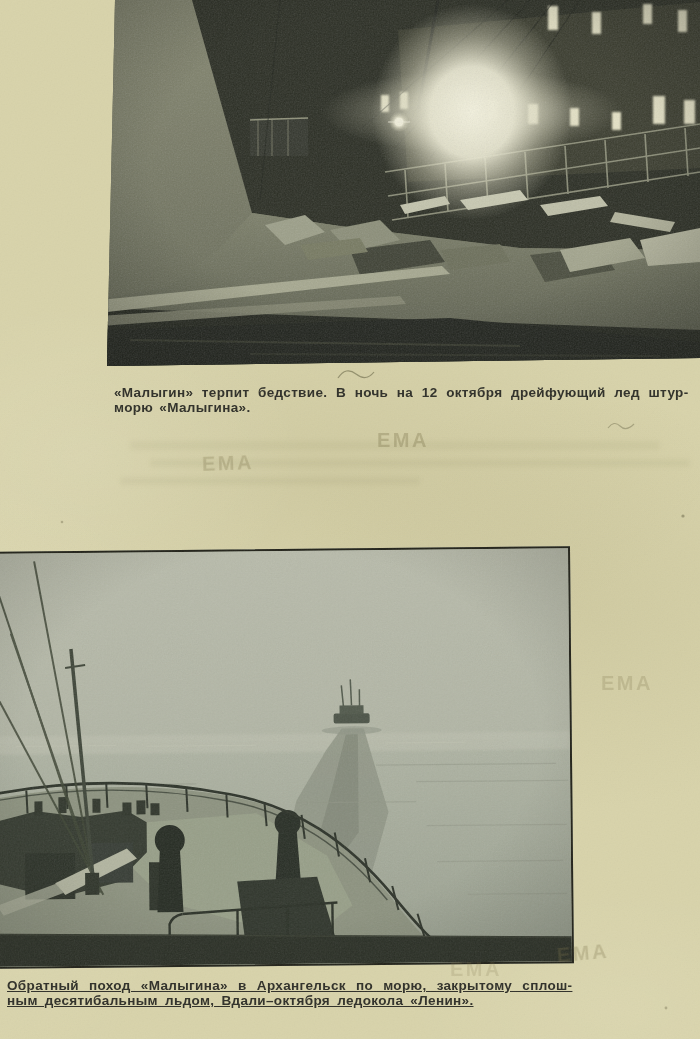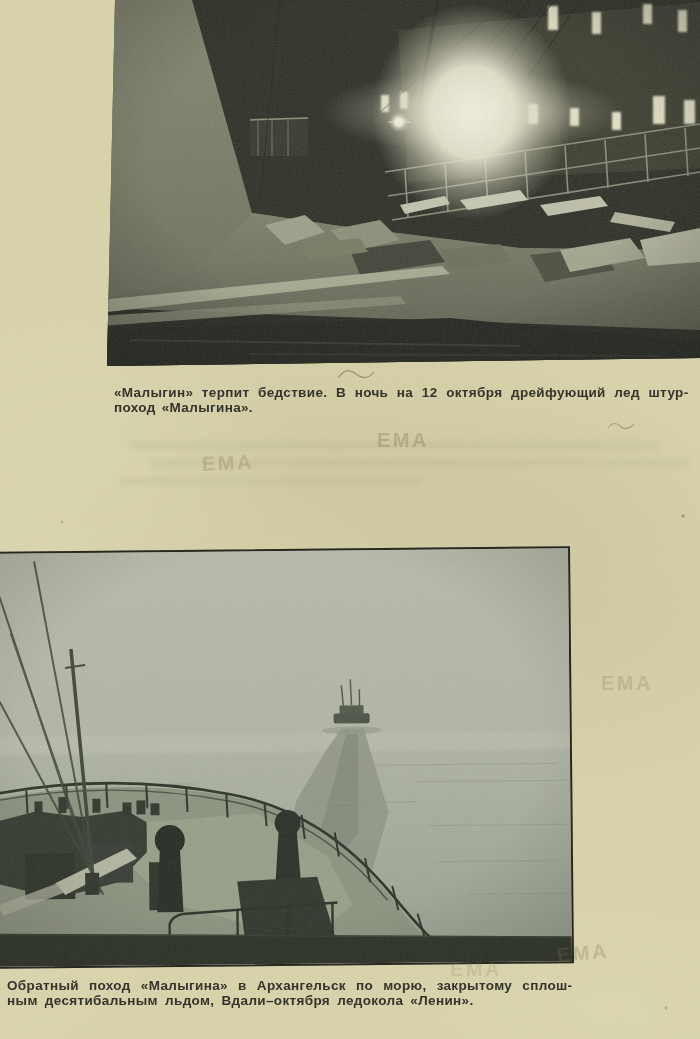--- a/index.html
+++ b/index.html
@@ -22,21 +22,21 @@
     transform:rotate(-0.55deg);
     border:2px solid #23231a; box-sizing:border-box; background:#aab09e;}
   .caption{
     position:absolute;color:#2f2f28;font-weight:700;font-size:13.5px;
     line-height:14.8px;letter-spacing:.35px;
   }
   .caption .ln{white-space:nowrap;}
   .cap1{left:114px;top:386px;width:560px;}
   .cap1 .l1{word-spacing:4.5px;}
   .cap1 .l2{word-spacing:2px;}
-  .cap2{left:7px;top:979px;width:600px;}
+  .cap2{left:7px;top:979px;width:600px;text-decoration:underline;}
   .cap2 .l1{word-spacing:6px;}
   .cap2 .l2{word-spacing:3px;}
   .wm{
     position:absolute;font-weight:700;font-size:20px;letter-spacing:2.5px;
     color:rgba(122,114,72,.34);filter:blur(.4px);
   }
   .ghost{position:absolute;background:rgba(120,114,76,.07);filter:blur(2px);border-radius:3px;}
   .marks{position:absolute;left:0;top:0;pointer-events:none;}
   .grain{position:absolute;left:0;top:0;pointer-events:none;opacity:.07;}
 </style>
@@ -157,21 +157,21 @@
       <line x1="30" y1="340" x2="420" y2="346" stroke="#434636" stroke-width="2" opacity=".6"></line>
       <line x1="150" y1="354" x2="560" y2="356" stroke="#3a3d2f" stroke-width="2" opacity=".5"></line>
 
       <rect width="600" height="366" fill="url(#vig1)"></rect>
       <rect width="600" height="366" filter="url(#noise1)" opacity=".16"></rect>
     </svg>
   </div>
 
   <div class="caption cap1">
     <div class="ln l1">«Малыгин» терпит бедствие. В ночь на 12 октября дрейфующий лед штур-</div>
-    <div class="ln l2">поход «Малыгина».</div>
+    <div class="ln l2">морю «Малыгина».</div>
   </div>
 
   <div class="photo photo-bottom">
     <svg width="574" height="413" viewBox="0 0 574 413">
       <defs>
         <linearGradient id="sky2" x1="0" y1="0" x2="0" y2="1">
           <stop offset="0" stop-color="#b8bbaa"></stop>
             <stop offset="1" stop-color="#b1b5a4"></stop>
         </linearGradient>
         <linearGradient id="sea2" x1="0" y1="0" x2="0" y2="1">

